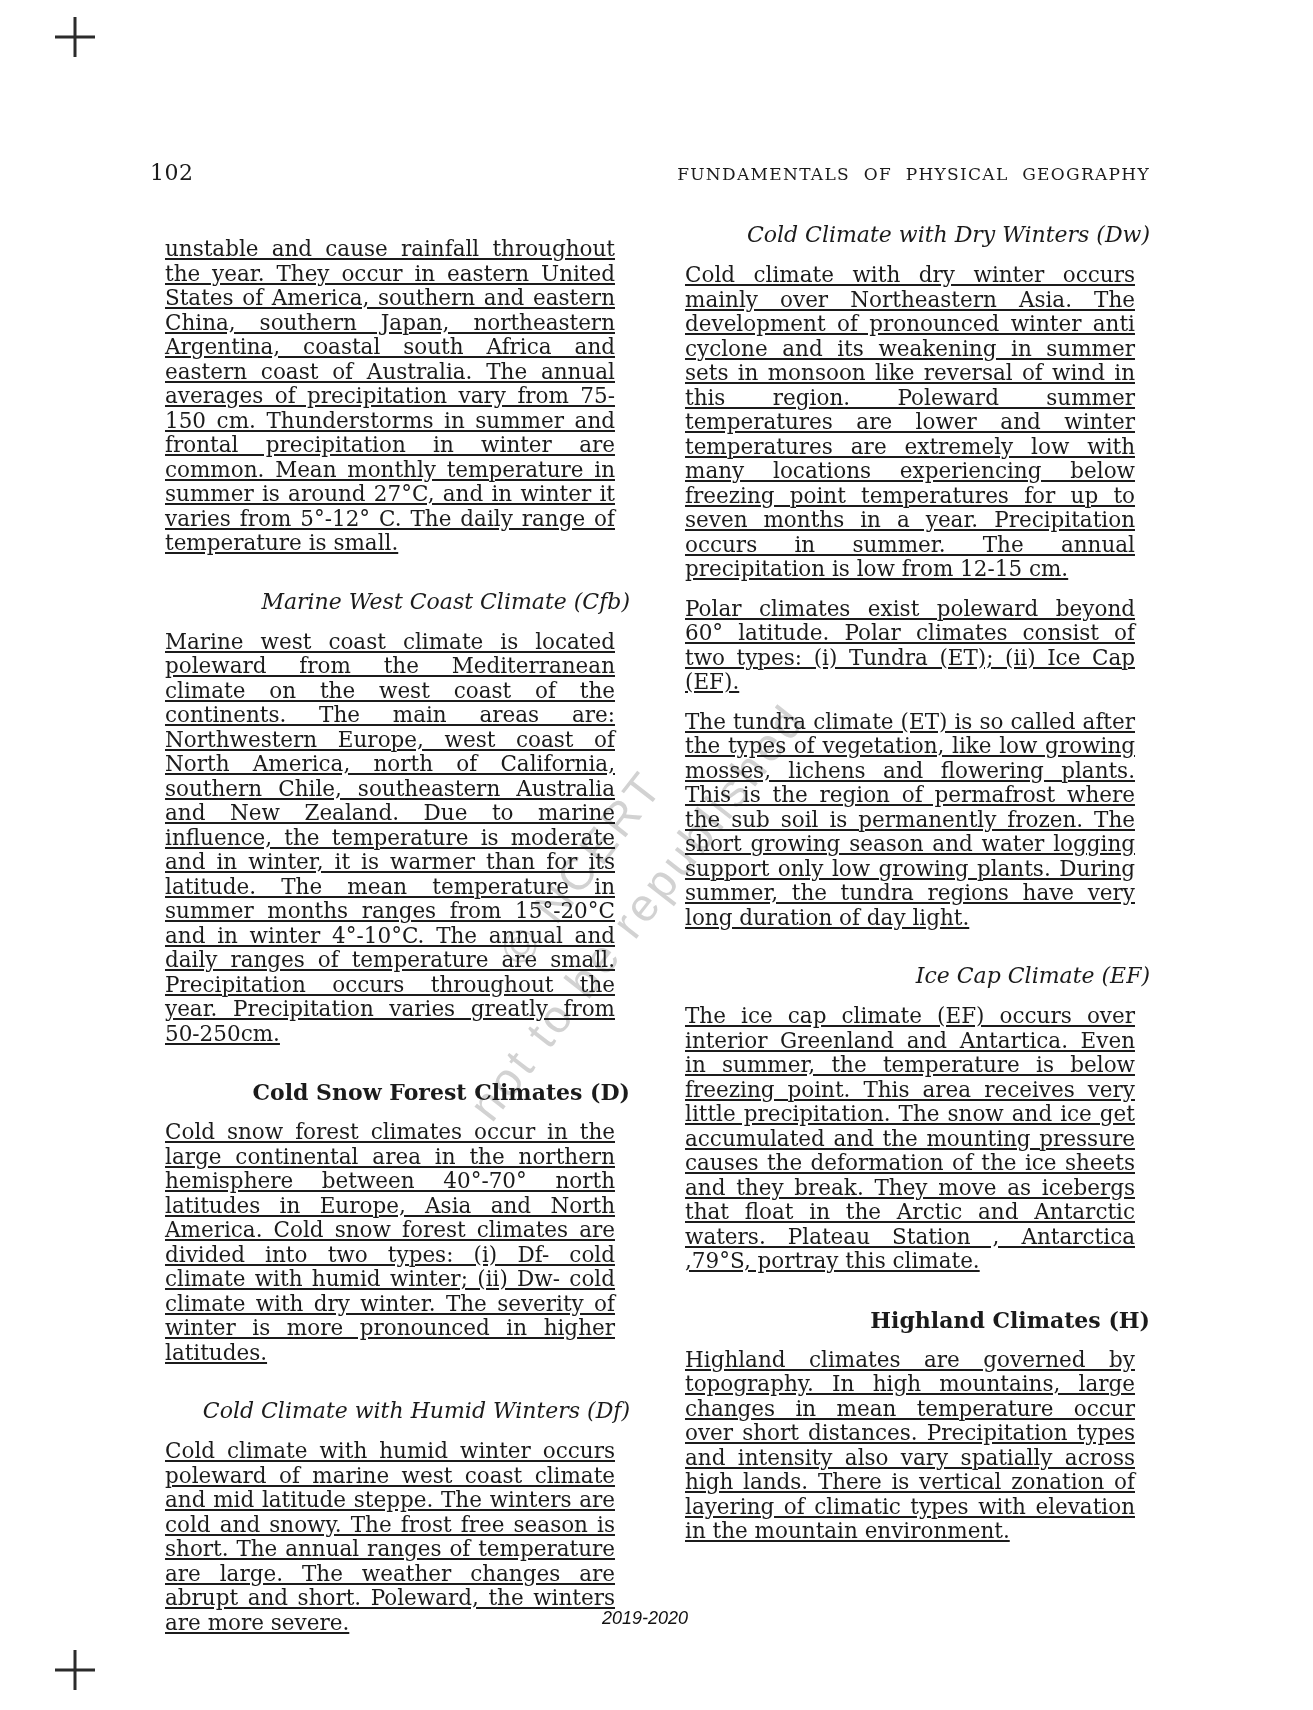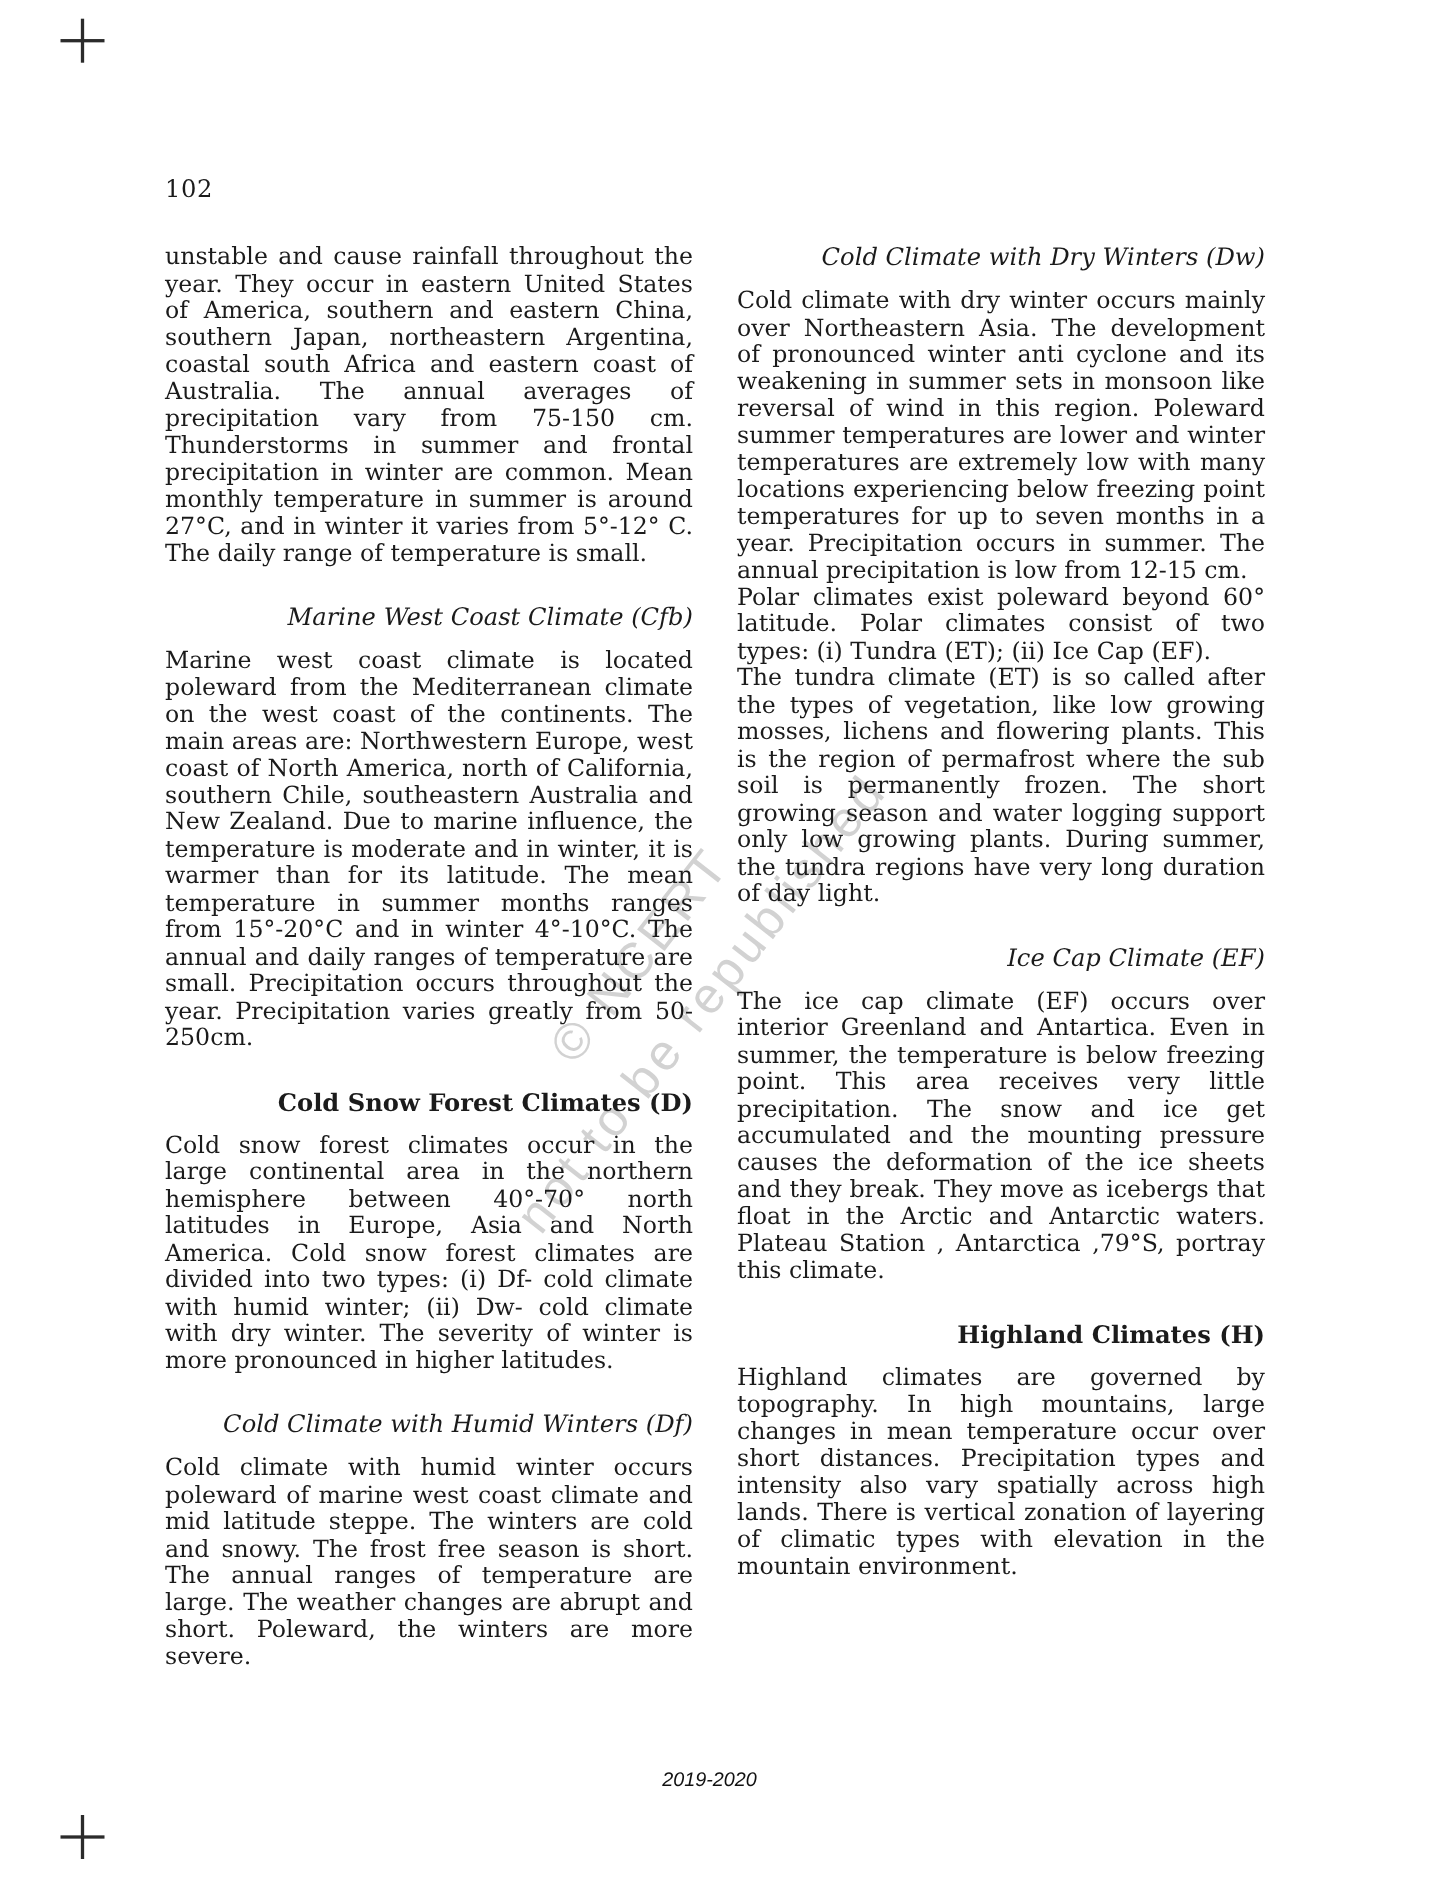--- a/index.html
+++ b/index.html
@@ -67,21 +67,21 @@
     display: flex;
     gap: 40px;
     z-index: 1;
   }
   .col {
     width: 480px;
     font-size: 21.5px;
     line-height: 24.5px;
     text-align: justify;
   }
-  .col p { margin: 0; }
+  .col p { margin: 15px; text-decoration: underline; }
   .col h3 {
     margin: 33px 0 14px 0;
     text-align: right;
     font-size: 22px;
     line-height: 26px;
   }
   .col h3.italic-head { font-style: italic; font-weight: normal; }
   .col h3.bold-head { font-weight: bold; }
   .col h3.first { margin-top: 0; }
 
@@ -107,20 +107,21 @@
     <div class="h"></div>
     <div class="v"></div>
   </div>
   <div class="crop bl">
     <div class="h"></div>
     <div class="v"></div>
   </div>
 
   <div class="page-header">
     <span class="page-number">102</span>
+    <span class="running-title">FUNDAMENTALS OF PHYSICAL GEOGRAPHY</span>
   </div>
 
   <div class="watermark">
     <div class="watermark-inner">
       <div>© NCERT</div>
       <div>not to be republished</div>
     </div>
   </div>
 
   <div class="columns">

